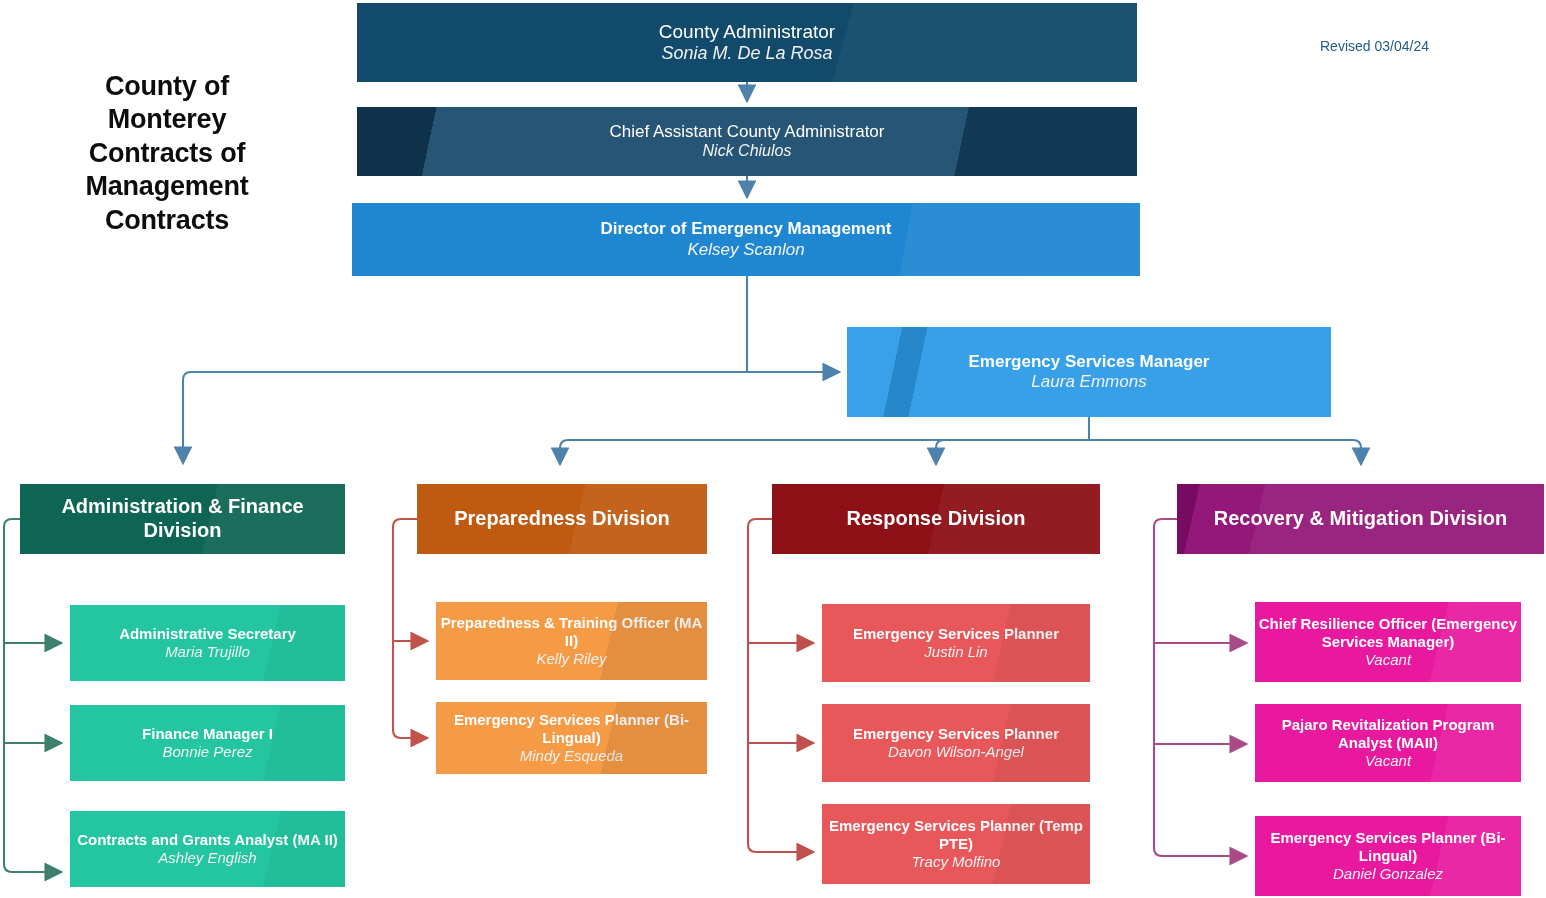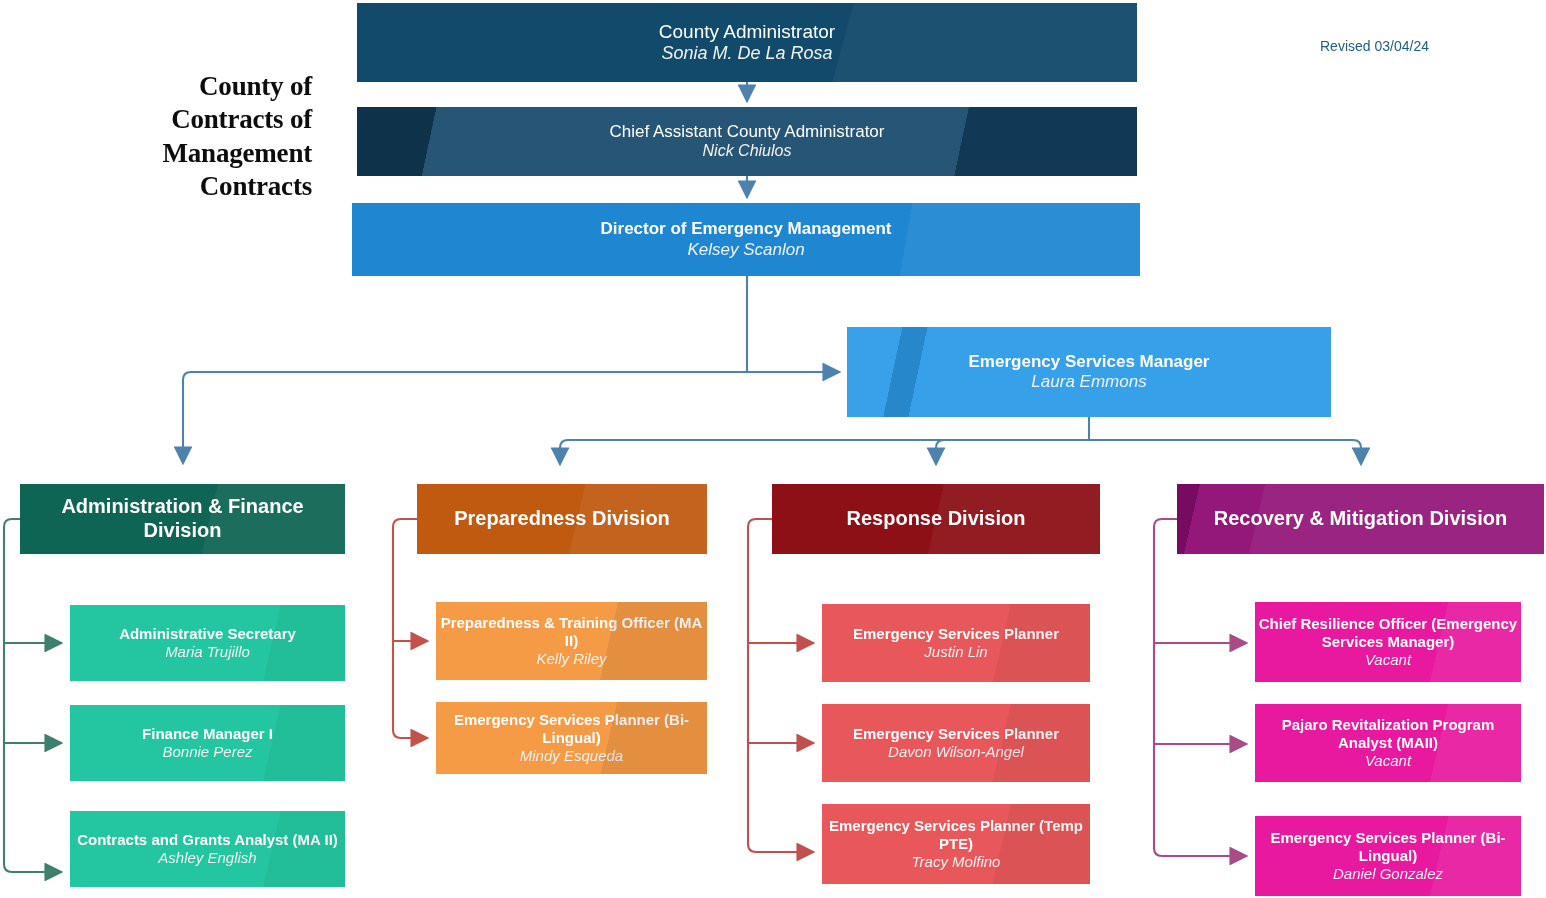--- a/index.html
+++ b/index.html
@@ -80,21 +80,21 @@
   #node-resp-3{left:822px;top:804px;width:268px;height:80px;background:#E8585A;}
 
   
   #node-recov-1{left:1255px;top:602px;width:266px;height:80px;background:#E8189F;}
   #node-recov-2{left:1255px;top:704px;width:266px;height:78px;background:#E8189F;}
   #node-recov-3{left:1255px;top:816px;width:266px;height:80px;background:#E8189F;}
 
   
   #org-title{
     position:absolute;left:22px;top:70px;width:290px;
-    text-align:right;color:#0d0d0d;font-family:Liberation Serif, serif;
+    text-align:center;color:#0d0d0d;
   }
   #org-title .big{
     font-size:27px;font-weight:bold;line-height:1.24;letter-spacing:-0.2px;
   }
   #org-title .sub{
     font-size:21px;font-weight:normal;margin-top:6px;color:#1a1a1a;
   }
 
   #revised{
     position:absolute;left:1320px;top:38px;
@@ -167,20 +167,21 @@
     <g fill="none" stroke="#A84B86" stroke-width="2.1" stroke-linejoin="round">
       <path d="M1177,519 L1162,519 Q1154,519 1154,527 L1154,848 Q1154,856 1162,856 L1245,856" marker-end="url(#ah-magenta)"></path>
       <path d="M1154,643 L1245,643" marker-end="url(#ah-magenta)"></path>
       <path d="M1154,744 L1245,744" marker-end="url(#ah-magenta)"></path>
     </g>
   </svg>
 
   <div id="org-title">
     <div class="big">
       <div>County of</div>
+      <div>Monterey</div>
       <div>Contracts of</div>
       <div>Management</div>
       <div>Contracts</div>
     </div>
   </div>
 
   <div id="revised">Revised 03/04/24</div>
 
   <div class="node" id="node-county-admin">
     <div class="sheen" style="background:linear-gradient(105deg, rgba(255,255,255,0.00) 0%, rgba(255,255,255,0.00) 62%, rgba(255,255,255,0.045) 62%, rgba(255,255,255,0.045) 100%);"></div>

